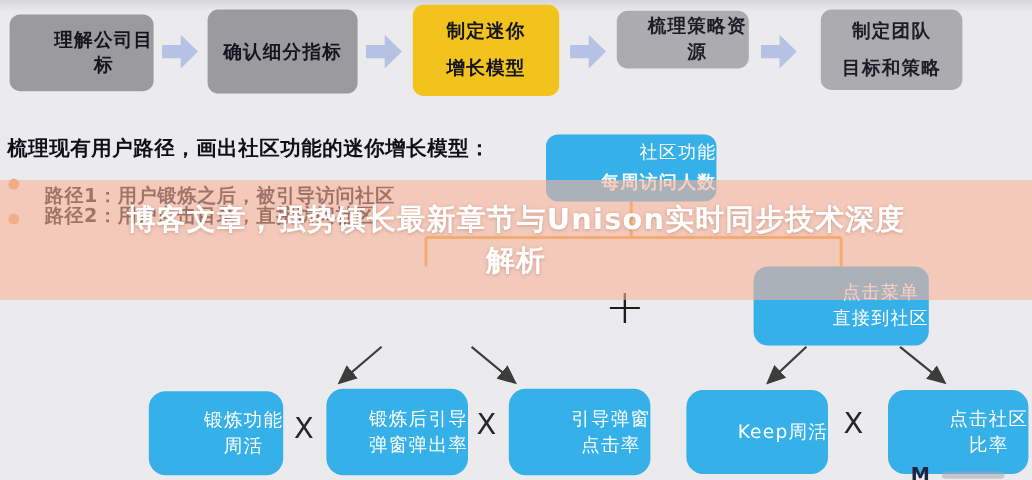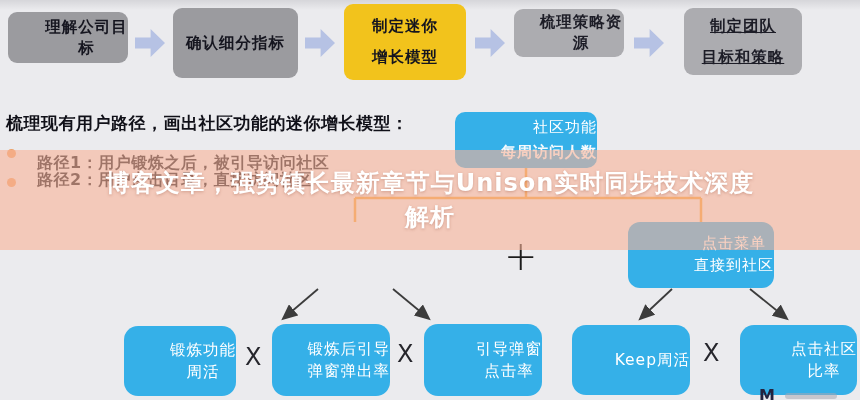--- a/index.html
+++ b/index.html
@@ -69,42 +69,42 @@
     </defs>
     <path d="M526,168 L526,198 M355,198 L701,198 M355,198 L355,222 M701,198 L701,222" fill="none" stroke="#f0a43c" stroke-width="2.5"></path>
     <path d="M318,289 L284,318" fill="none" stroke="#3c3c3c" stroke-width="1.8" marker-end="url(#arrowhead)"></path>
     <path d="M393,289 L428,318" fill="none" stroke="#3c3c3c" stroke-width="1.8" marker-end="url(#arrowhead)"></path>
     <path d="M672,289 L641,318" fill="none" stroke="#3c3c3c" stroke-width="1.8" marker-end="url(#arrowhead)"></path>
     <path d="M750,289 L786,318" fill="none" stroke="#3c3c3c" stroke-width="1.8" marker-end="url(#arrowhead)"></path>
   </svg>
 
   <div class="flow-layer">
 
-    <div class="flow-box gray" style="left:8px;top:12px;width:120px;height:51px;padding-left:37px;">
+    <div class="flow-box gray" style="left:8px;top:12px;width:120px;height:64px;padding-left:37px;">
       <span>理解公司目标</span>
     </div>
     <div class="flow-arrow" style="left:135px;top:29px;"></div>
 
     <div class="flow-box gray" style="left:173px;top:8px;width:125px;height:70px;">
       <span>确认细分指标</span>
     </div>
     <div class="flow-arrow" style="left:305px;top:29px;"></div>
 
     <div class="flow-box yellow" style="left:344px;top:4px;width:122px;height:76px;">
       <span class="two-line">制定迷你
 增长模型</span>
     </div>
     <div class="flow-arrow" style="left:475px;top:29px;"></div>
 
     <div class="flow-box gray-light" style="left:514px;top:9px;width:110px;height:48px;padding-left:24px;">
       <span>梳理策略资源</span>
     </div>
     <div class="flow-arrow" style="left:634px;top:29px;"></div>
 
-    <div class="flow-box gray-light" style="left:684px;top:8px;width:118px;height:67px;text-decoration:underline;">
+    <div class="flow-box gray-light" style="left:684px;top:8px;width:118px;height:67px;">
       <span class="two-line">制定团队
 目标和策略</span>
     </div>
 
     <div class="notes-heading">梳理现有用户路径，画出社区功能的迷你增长模型：</div>
 
     <div class="bullet-dot" style="left:7px;top:149px;"></div>
     <div class="bullet-text" style="top:153px;">路径1：用户锻炼之后，被引导访问社区</div>
 
     <div class="bullet-dot" style="left:7px;top:178px;"></div>

